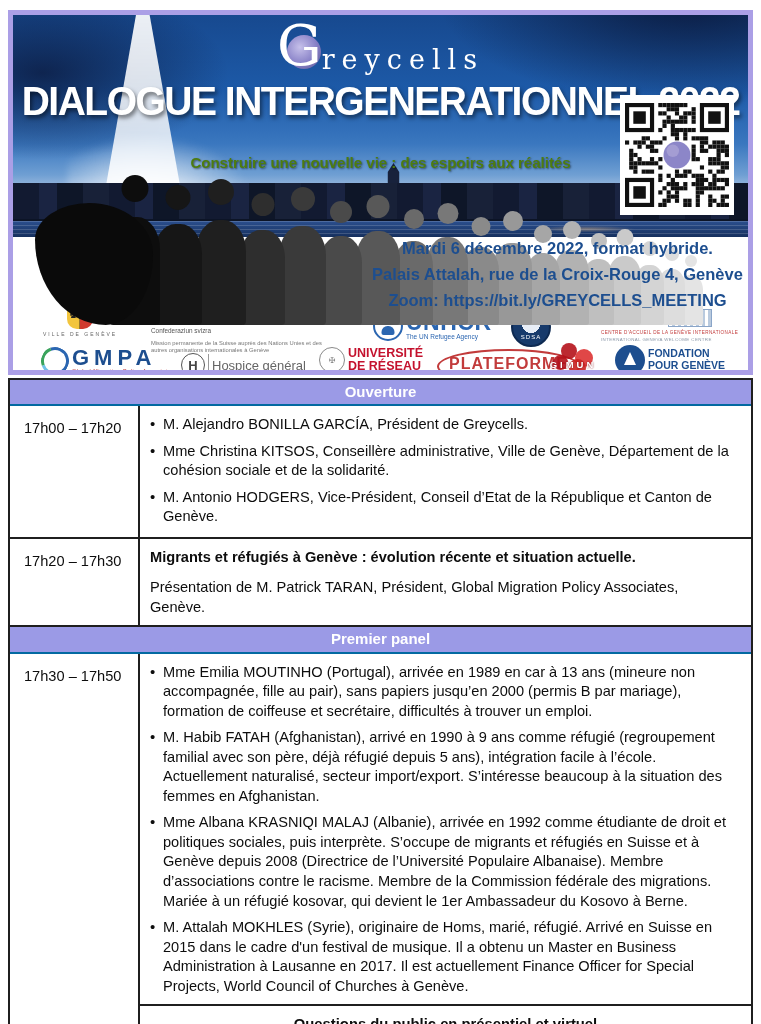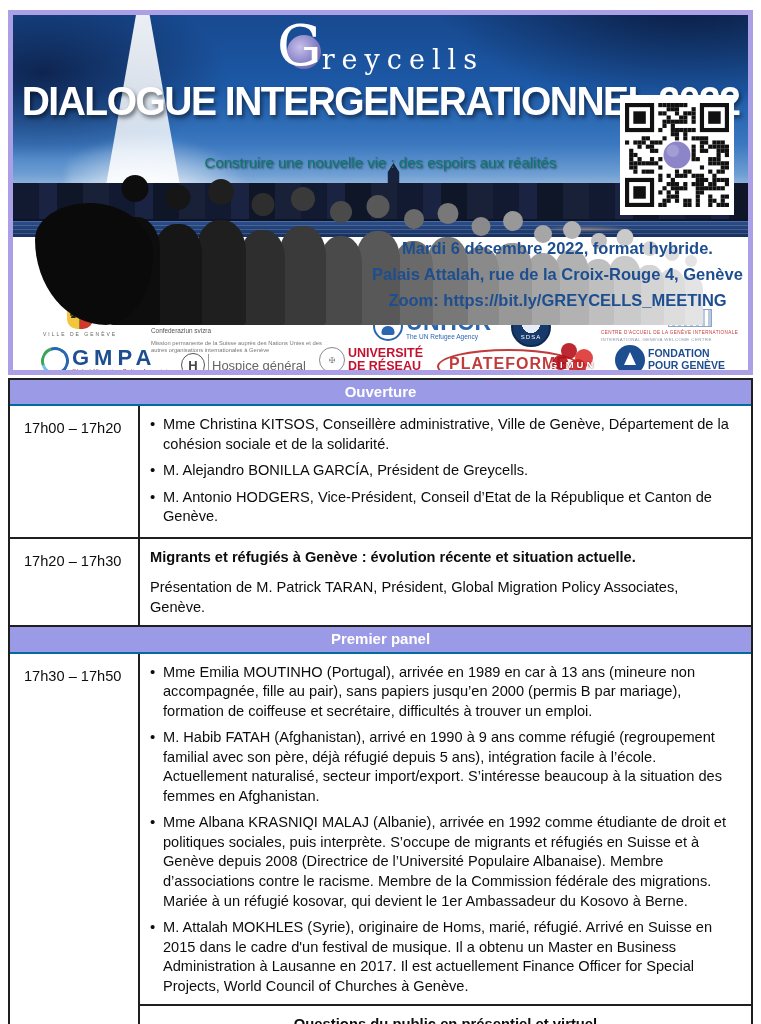--- a/index.html
+++ b/index.html
@@ -59,21 +59,21 @@
     position:absolute; left:0; top:64px; width:100%; text-align:center;
     color:#fff; font-weight:bold; font-size:39px; letter-spacing:-1.5px; white-space:nowrap;
     text-shadow:2px 3px 4px rgba(0,0,0,.5); transform:scaleY(1.06);
   }
   .poster-subtitle {
     position:absolute; left:0; top:112px; width:100%; text-align:center;
     color:#fff; font-weight:bold; font-size:20px; text-shadow:1px 2px 3px rgba(0,0,0,.5);
   }
   .poster-tagline {
     position:absolute; left:0; top:139px; width:100%; text-align:center;
-    color:#0f766e; font-weight:normal; font-size:15px; text-shadow:1px 1px 2px rgba(0,0,0,.5);
+    color:#4d7c0f; font-weight:bold; font-size:15px; text-shadow:1px 1px 2px rgba(0,0,0,.5);
   }
   .qr { position:absolute; right:14px; top:80px; width:114px; height:120px; background:#fff; padding:5px; z-index:5; }
   .qr svg { width:100%; height:100%; }
 
   .crowd-mass { position:absolute; left:22px; top:188px; width:118px; height:122px; background:#0a0a0a;
     border-radius:46% 54% 40% 60% / 30% 42% 58% 70%; z-index:3; }
   .crowd { position:absolute; left:96px; top:158px; width:470px; height:152px; display:flex;
     align-items:flex-end; z-index:2; }
   .person { position:relative; flex:0 0 auto; }
   .person .head { position:absolute; top:0; left:50%; transform:translateX(-50%); border-radius:50%; }
@@ -572,22 +572,22 @@
   </div>
 
   <div class="schedule">
 
     <div class="band">Ouverture</div>
 
     <div class="trow row-opening">
       <div class="tcell-time">17h00 – 17h20</div>
       <div class="tcell-content">
         <ul class="bullets">
+          <li>M. Alejandro BONILLA GARCÍA, Président de Greycells.</li>
           <li>Mme Christina KITSOS, Conseillère administrative, Ville de Genève, Département de la cohésion sociale et de la solidarité.</li>
-          <li>M. Alejandro BONILLA GARCÍA, Président de Greycells.</li>
           <li>M. Antonio HODGERS, Vice-Président, Conseil d’Etat de la République et Canton de Genève.</li>
         </ul>
       </div>
     </div>
 
     <div class="trow row-taran">
       <div class="tcell-time">17h20 – 17h30</div>
       <div class="tcell-content">
         <div class="item-title">Migrants et réfugiés à Genève : évolution récente et situation actuelle.</div>
         <div class="item-body">Présentation de M. Patrick TARAN, Président, Global Migration Policy Associates, Genève.</div>

